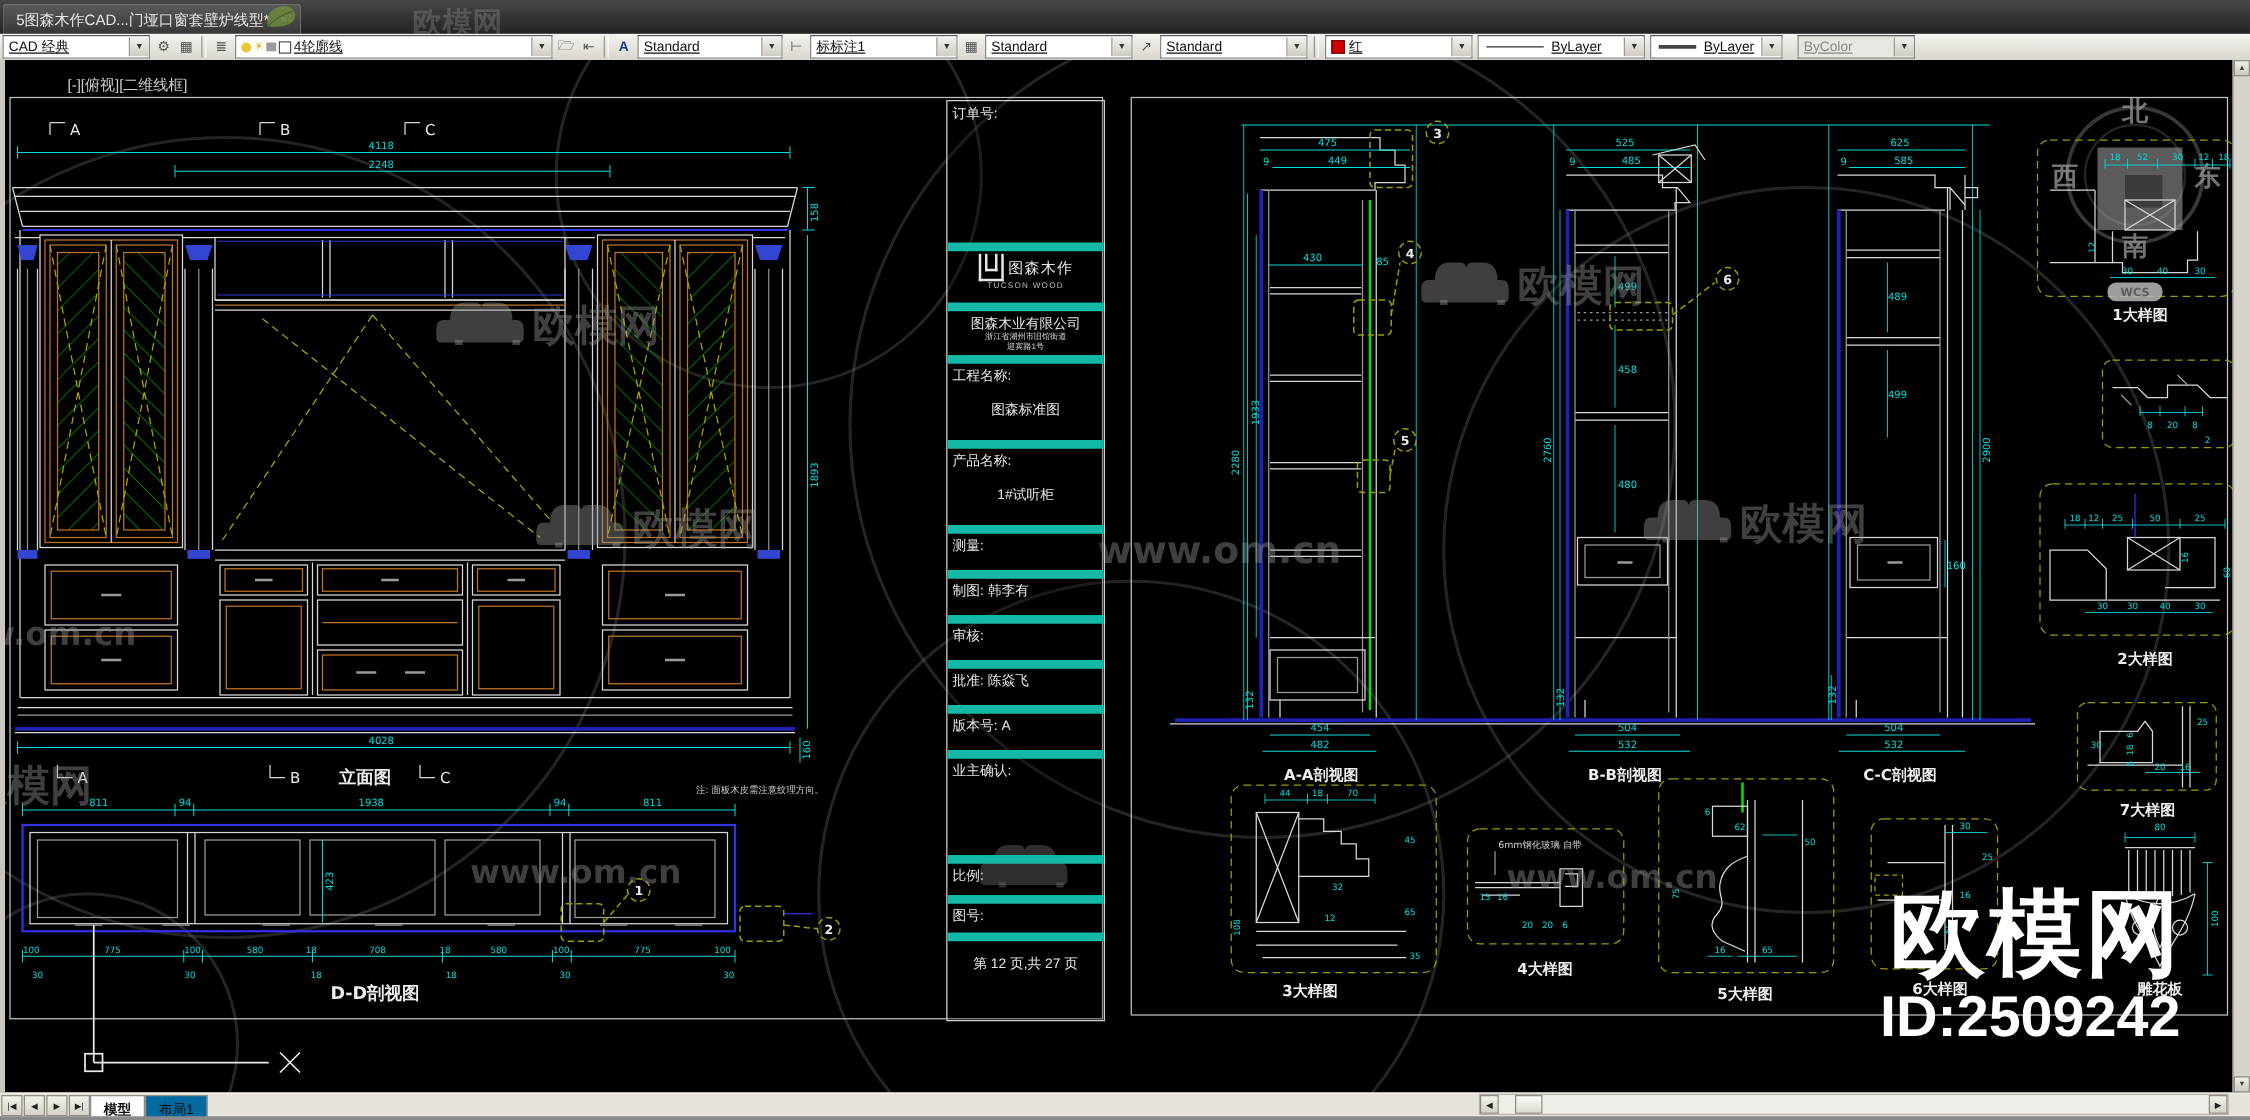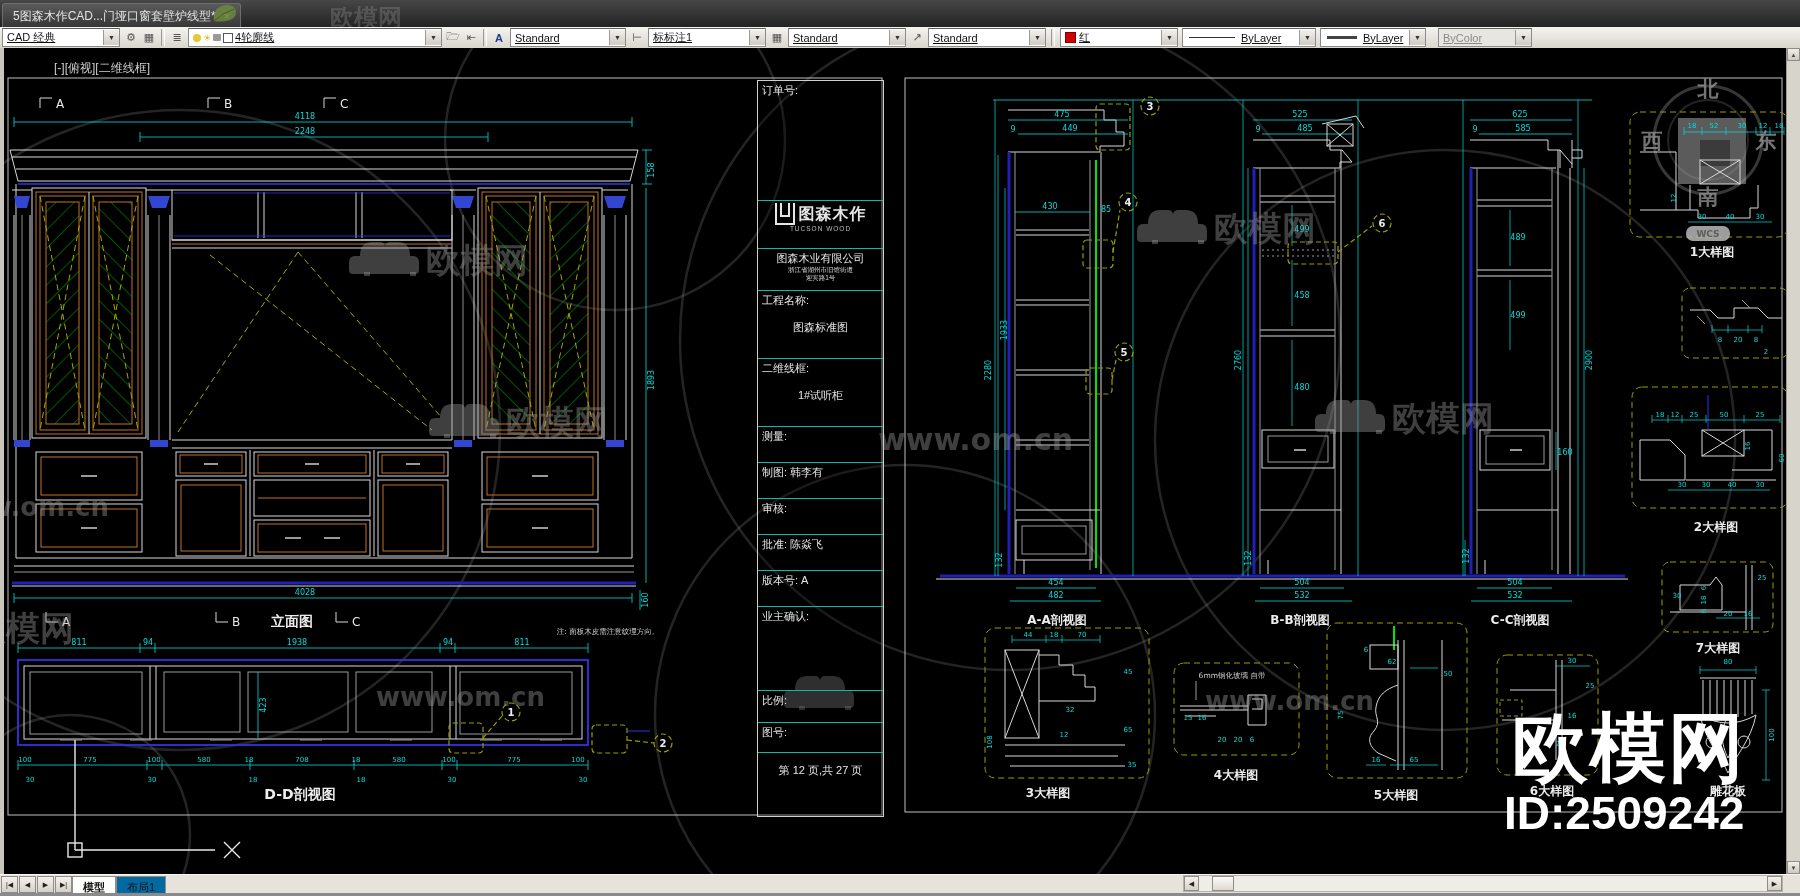--- a/index.html
+++ b/index.html
@@ -48,24 +48,24 @@
   .mk{fill:#e8e8e8;font-size:12px;}
   .note{fill:#cfcfcf;font-size:7.5px;text-anchor:middle;}
   .co{fill:#ececec;font-size:10px;font-weight:bold;text-anchor:middle;}
   .wmt{fill:rgba(150,150,150,.42);font-weight:bold;}
   .wcs-t{fill:#5d5d5d;font-size:9px;font-weight:bold;text-anchor:middle;}
   .cmp{fill:rgba(155,155,155,.75);font-size:21px;font-weight:bold;text-anchor:middle;}
 
   
   .tblock{position:absolute;left:757px;top:32px;width:125px;height:735px;
     border:1px solid #cfcfcf;color:#e6e6e6;font-size:11px;background:rgba(0,0,0,.25);}
-  .tb-row{border-bottom:1px solid #14b8a6;padding:2px 4px;box-sizing:border-box;position:relative;}
+  .tb-row{border-bottom:7px solid #14b8a6;padding:2px 4px;box-sizing:border-box;position:relative;}
   .tb-center{text-align:center;}
   .logo-line{display:flex;align-items:center;justify-content:center;gap:4px;}
-  .logo-cn{font-size:16px;font-weight:bold;letter-spacing:1px;}
+  .logo-cn{font-size:12px;font-weight:normal;letter-spacing:1px;}
   .logo-en{font-size:6.5px;color:#bdbdbd;text-align:center;letter-spacing:1px;}
   .addr{font-size:6.5px;text-align:center;color:#dcdcdc;line-height:1.25;}
   .shield{width:16px;height:20px;border:2px solid #e6e6e6;border-top:none;position:relative;flex:0 0 auto;}
   .shield:after{content:"";position:absolute;left:3px;top:0;width:6px;height:12px;border:2px solid #e6e6e6;border-top:none;}
 
   
   .wm-brand{position:absolute;left:1512px;top:662px;color:#fff;font-size:76px;font-weight:bold;
     letter-spacing:2px;line-height:1;z-index:30;}
   .wm-id{position:absolute;left:1504px;top:742px;color:#fff;font-size:46px;font-weight:bold;
     line-height:1;z-index:30;}
@@ -729,21 +729,21 @@
       <div class="tb-row tb-center" style="height:42px">
         <div style="font-size:11px">图森木业有限公司</div>
         <div class="addr"><span>浙江省湖州市旧馆街道</span><br>
         <span>迎宾路1号</span></div>
       </div>
       <div class="tb-row" style="height:68px">
         <div>工程名称:</div>
         <div class="tb-center" style="margin-top:12px">图森标准图</div>
       </div>
       <div class="tb-row" style="height:68px">
-        <div>二维线框:</div>
+        <div>产品名称:</div>
         <div class="tb-center" style="margin-top:12px">1#试听柜</div>
       </div>
       <div class="tb-row" style="height:36px"><span>测量:</span></div>
       <div class="tb-row" style="height:36px"><span>制图: 韩李有</span></div>
       <div class="tb-row" style="height:36px"><span>审核:</span></div>
       <div class="tb-row" style="height:36px"><span>批准: 陈焱飞</span></div>
       <div class="tb-row" style="height:36px"><span>版本号: A</span></div>
       <div class="tb-row" style="height:84px"><span>业主确认:</span></div>
       <div class="tb-row" style="height:32px"><span>比例:</span></div>
       <div class="tb-row" style="height:30px"><span>图号:</span></div>

